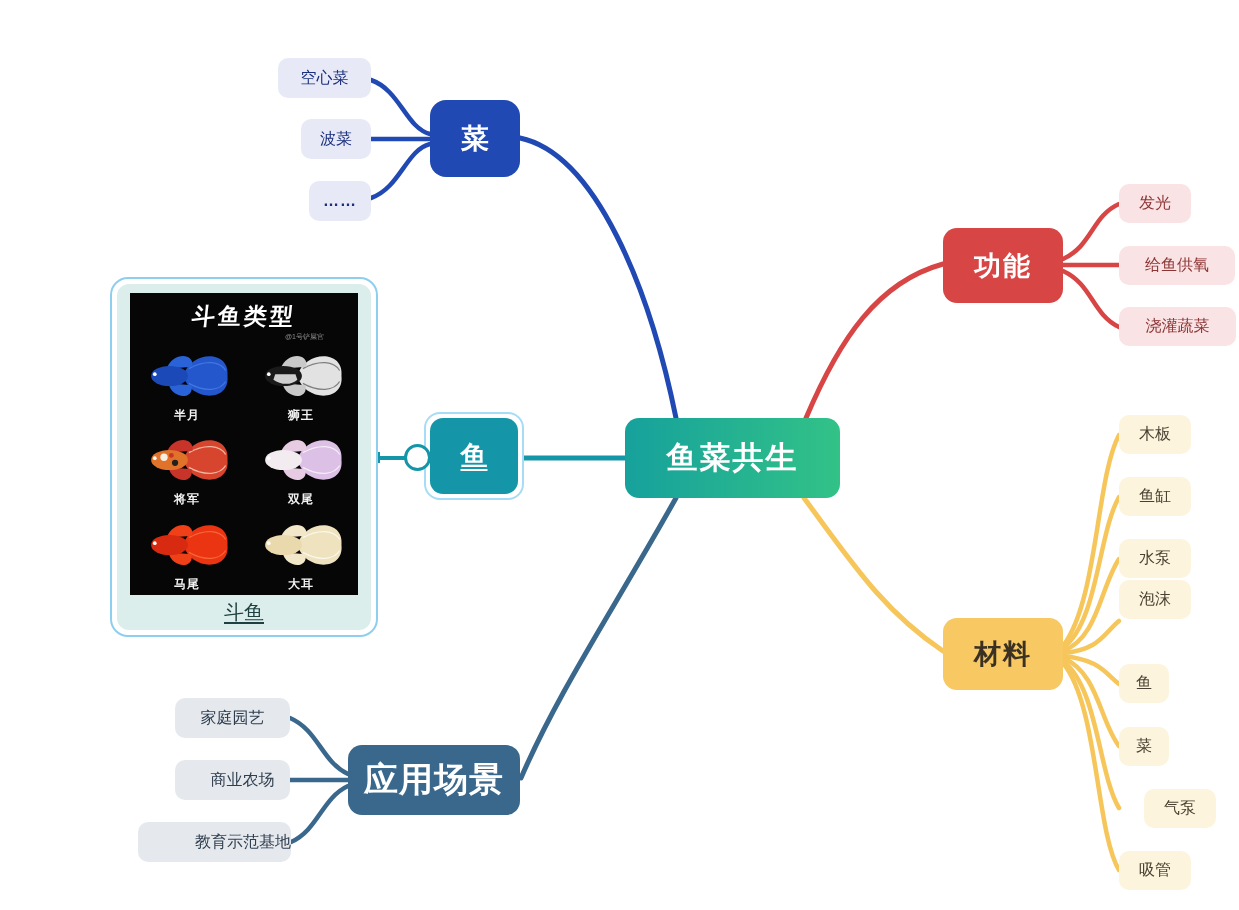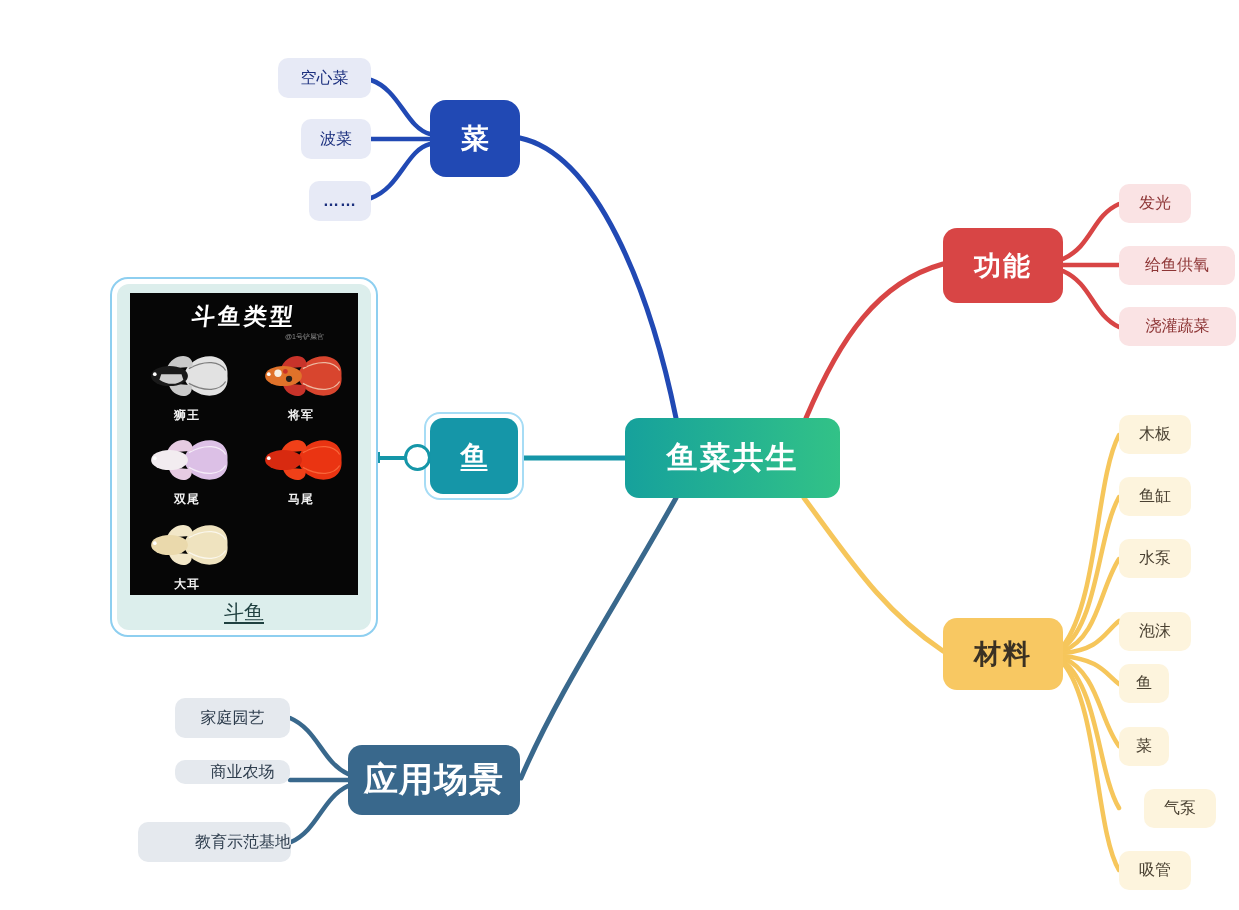--- a/index.html
+++ b/index.html
@@ -185,21 +185,21 @@
 </div>
 <div class="pill pill-yellow" style="left:1119px; top:415px; width:72px; height:39px;">
   <span>木板</span>
 </div>
 <div class="pill pill-yellow" style="left:1119px; top:477px; width:72px; height:39px;">
   <span>鱼缸</span>
 </div>
 <div class="pill pill-yellow" style="left:1119px; top:539px; width:72px; height:39px;">
   <span>水泵</span>
 </div>
-<div class="pill pill-yellow" style="left:1119px; top:612px; width:72px; height:39px;">
+<div class="pill pill-yellow" style="left:1119px; top:580px; width:72px; height:39px;">
   <span>泡沫</span>
 </div>
 <div class="pill pill-yellow" style="left:1119px; top:664px; width:50px; height:39px;">
   <span>鱼</span>
 </div>
 <div class="pill pill-yellow" style="left:1119px; top:727px; width:50px; height:39px;">
   <span>菜</span>
 </div>
 <div class="pill pill-yellow" style="left:1119px; top:789px; width:72px; height:39px;margin-left:25px;">
   <span>气泵</span>
@@ -207,21 +207,21 @@
 <div class="pill pill-yellow" style="left:1119px; top:851px; width:72px; height:39px;">
   <span>吸管</span>
 </div>
 
 <div class="node branch branch-yingyong">
   <span>应用场景</span>
 </div>
 <div class="pill pill-steel" style="left:175px; top:698px; width:115px; height:40px;">
   <span>家庭园艺</span>
 </div>
-<div class="pill pill-steel" style="left:175px; top:760px; width:115px; height:24px;padding-left:20px;">
+<div class="pill pill-steel" style="left:175px; top:760px; width:115px; height:40px;padding-left:20px;">
   <span>商业农场</span>
 </div>
 <div class="pill pill-steel" style="left:138px; top:822px; width:153px; height:40px;justify-content:flex-end;">
   <span>教育示范基地</span>
 </div>
 
 <div class="node yu-wrap">
   <div class="branch-yu">
     <span>鱼</span>
   </div>
@@ -229,20 +229,32 @@
 <div class="toggle"></div>
 <div class="anchor-nub"></div>
 
 <div class="card-wrap">
   <div class="card">
     <div class="photo">
       <div class="photo-title">斗鱼类型</div>
       <div class="photo-watermark">@1号铲屎官</div>
       <div class="fish-grid">
         <div class="fish-cell">
+          <svg class="fish f-banyue" viewBox="0 0 100 60">
+            <path class="tail" d="M46 30 C 54 2, 97 1, 94 30 C 97 59, 54 58, 46 30 Z"></path>
+            <path class="streak" d="M52 22 C 70 12, 86 14, 92 24"></path>
+            <path class="streak" d="M52 38 C 70 48, 86 46, 92 36"></path>
+            <path class="fin" d="M28 22 C 33 5, 58 3, 56 20 Z"></path>
+            <path class="fin" d="M30 38 C 33 55, 58 57, 55 40 Z"></path>
+            <ellipse class="body" cx="31" cy="30" rx="20" ry="11"></ellipse>
+            <circle class="eye" cx="15" cy="28" r="2"></circle>
+          </svg>
+          <div class="fish-label">半月</div>
+        </div>
+        <div class="fish-cell">
           <svg class="fish f-shiwang" viewBox="0 0 100 60">
             <path class="tail" d="M46 30 C 54 2, 97 1, 94 30 C 97 59, 54 58, 46 30 Z"></path>
             <path class="streak" d="M52 22 C 70 12, 86 14, 92 24"></path>
             <path class="streak" d="M52 38 C 70 48, 86 46, 92 36"></path>
             <path class="fin" d="M28 22 C 33 5, 58 3, 56 20 Z"></path>
             <path class="fin" d="M30 38 C 33 55, 58 57, 55 40 Z"></path>
             <ellipse class="body" cx="31" cy="30" rx="20" ry="11"></ellipse>
             <path d="M20 34 C 28 40, 40 40, 46 34 L 44 28 L 22 28 Z" fill="#f0f0f0" opacity="0.85"></path>
             <circle class="eye" cx="15" cy="28" r="2"></circle>
           </svg>

